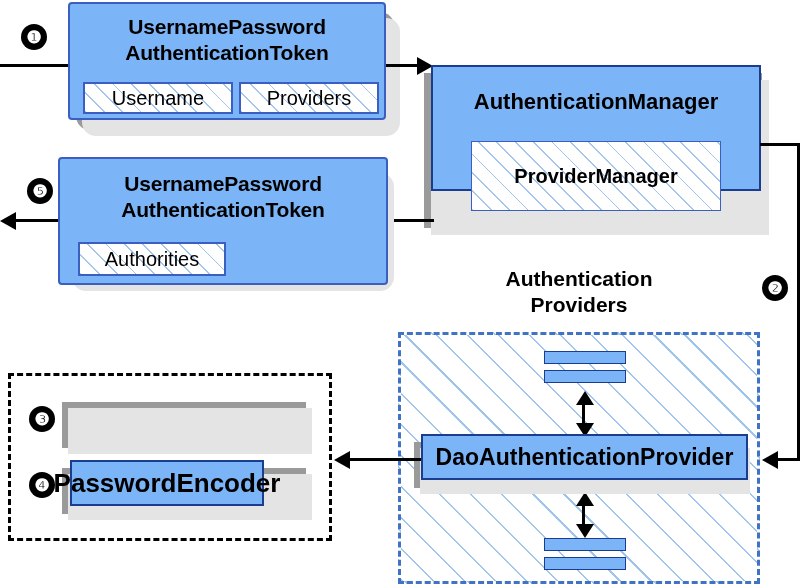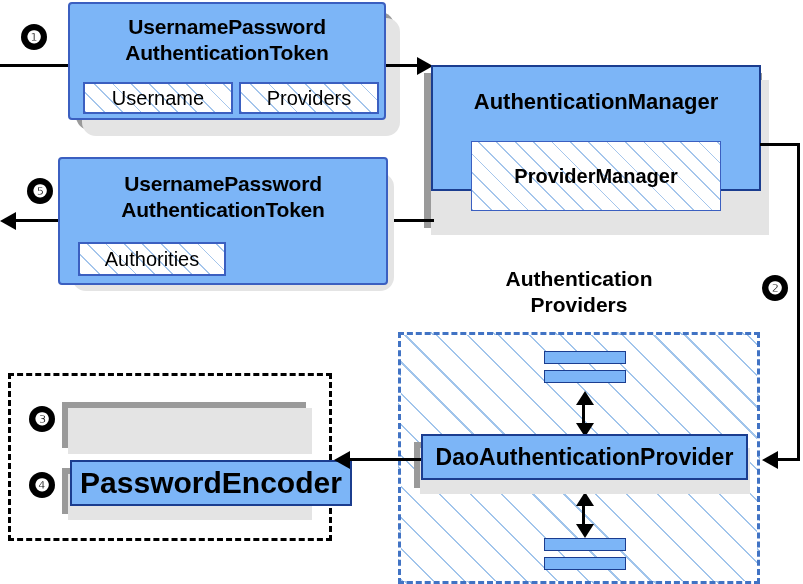--- a/index.html
+++ b/index.html
@@ -260,18 +260,18 @@
   <div class="abs dashed-black" style="left:8px; top:373px; width:324px; height:168px;"></div>
 
   <div class="bullet" style="left:29px; top:406px;">❸</div>
   <div class="bullet" style="left:29px; top:472px;">❹</div>
 
   <div class="shadow-dark" style="left:62px; top:402px; width:244px; height:46px;"></div>
   <div class="shadow-light" style="left:68px; top:408px; width:244px; height:46px;"></div>
 
   <div class="shadow-dark" style="left:62px; top:468px; width:244px; height:46px;"></div>
   <div class="shadow-light" style="left:68px; top:474px; width:244px; height:46px;"></div>
-  <div class="abs rect-box blue-fill" style="left:70px; top:460px; width:282px; height:46px; font-size:30px;">PasswordEncoder</div>
+  <div class="abs rect-box blue-fill" style="left:70px; top:460px; width:194px; height:46px; font-size:26px;">PasswordEncoder</div>
 
   <div class="line-h" style="left:350px; top:458px; width:71px;"></div>
   <div class="arrow-l" style="left:334px; top:451px;"></div>
 
 </div>
 
 </body></html>

